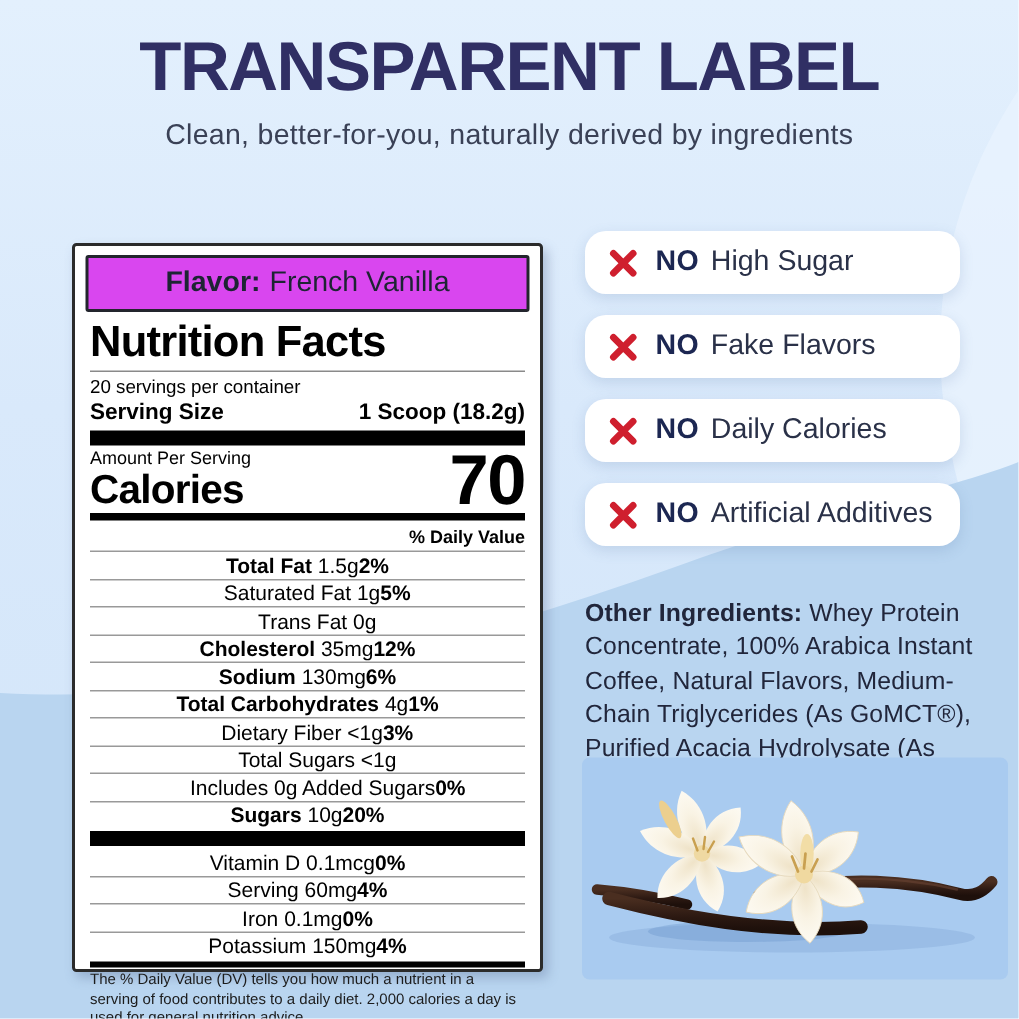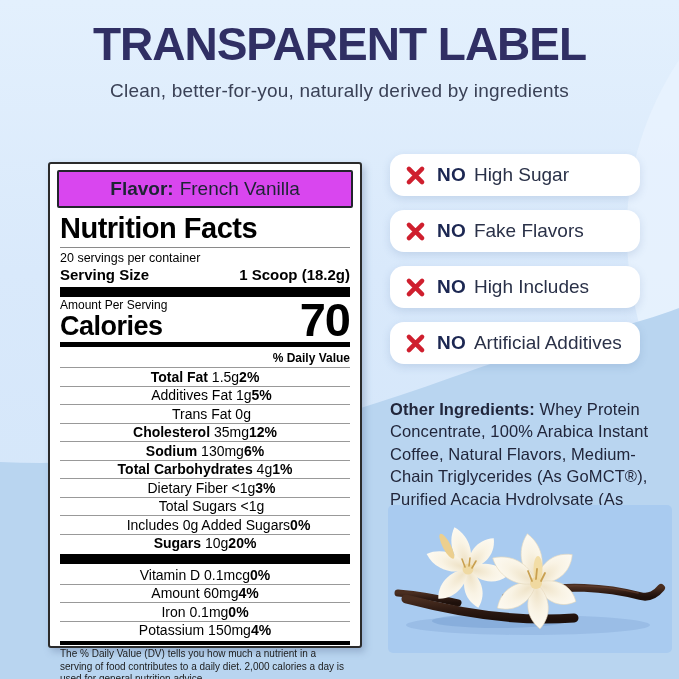--- a/index.html
+++ b/index.html
@@ -110,21 +110,21 @@
       <div class="cal-num">70</div>
     </div>
     <div class="bar-med"></div>
     <div class="dv-header">% Daily Value</div>
     <div class="nf-rows-main">
         <div class="nf-row indent0">
           <span><span class="b">Total Fat</span> 1.5g</span>
           <span class="nf-dv">2%</span>
         </div>
         <div class="nf-row indent1">
-          <span><span>Additives Fat</span> 1g</span>
+          <span><span>Saturated Fat</span> 1g</span>
           <span class="nf-dv">5%</span>
         </div>
         <div class="nf-row indent1">
           <span><span>Trans Fat</span> 0g</span>
           <span class="nf-dv"></span>
         </div>
         <div class="nf-row indent0">
           <span><span class="b">Cholesterol</span> 35mg</span>
           <span class="nf-dv">12%</span>
         </div>
@@ -153,21 +153,21 @@
           <span class="nf-dv">20%</span>
         </div>
       </div>
     <div class="bar-thick"></div>
     <div class="nf-rows-micro">
         <div class="nf-row indent0">
           <span><span>Vitamin D</span> 0.1mcg</span>
           <span class="nf-dv">0%</span>
         </div>
         <div class="nf-row indent0">
-          <span><span>Amount</span> 60mg</span>
+          <span><span>Serving</span> 60mg</span>
           <span class="nf-dv">4%</span>
         </div>
         <div class="nf-row indent0">
           <span><span>Iron</span> 0.1mg</span>
           <span class="nf-dv">0%</span>
         </div>
         <div class="nf-row indent0">
           <span><span>Potassium</span> 150mg</span>
           <span class="nf-dv">4%</span>
         </div>
@@ -190,21 +190,21 @@
         <path d="M4.5,4.5 L19.5,19.5 M19.5,4.5 L4.5,19.5" stroke="#cf1f2e" stroke-width="5.2" stroke-linecap="round" fill="none"></path>
       </svg>
     <span class="no">NO</span>
     <span class="txt">Fake Flavors</span>
   </div>
   <div class="pill">
     <svg class="xicon" viewBox="0 0 24 24">
         <path d="M4.5,4.5 L19.5,19.5 M19.5,4.5 L4.5,19.5" stroke="#cf1f2e" stroke-width="5.2" stroke-linecap="round" fill="none"></path>
       </svg>
     <span class="no">NO</span>
-    <span class="txt">High Includes</span>
+    <span class="txt">Daily Calories</span>
   </div>
   <div class="pill">
     <svg class="xicon" viewBox="0 0 24 24">
         <path d="M4.5,4.5 L19.5,19.5 M19.5,4.5 L4.5,19.5" stroke="#cf1f2e" stroke-width="5.2" stroke-linecap="round" fill="none"></path>
       </svg>
     <span class="no">NO</span>
     <span class="txt">Artificial Additives</span>
   </div>
 </div>
 

